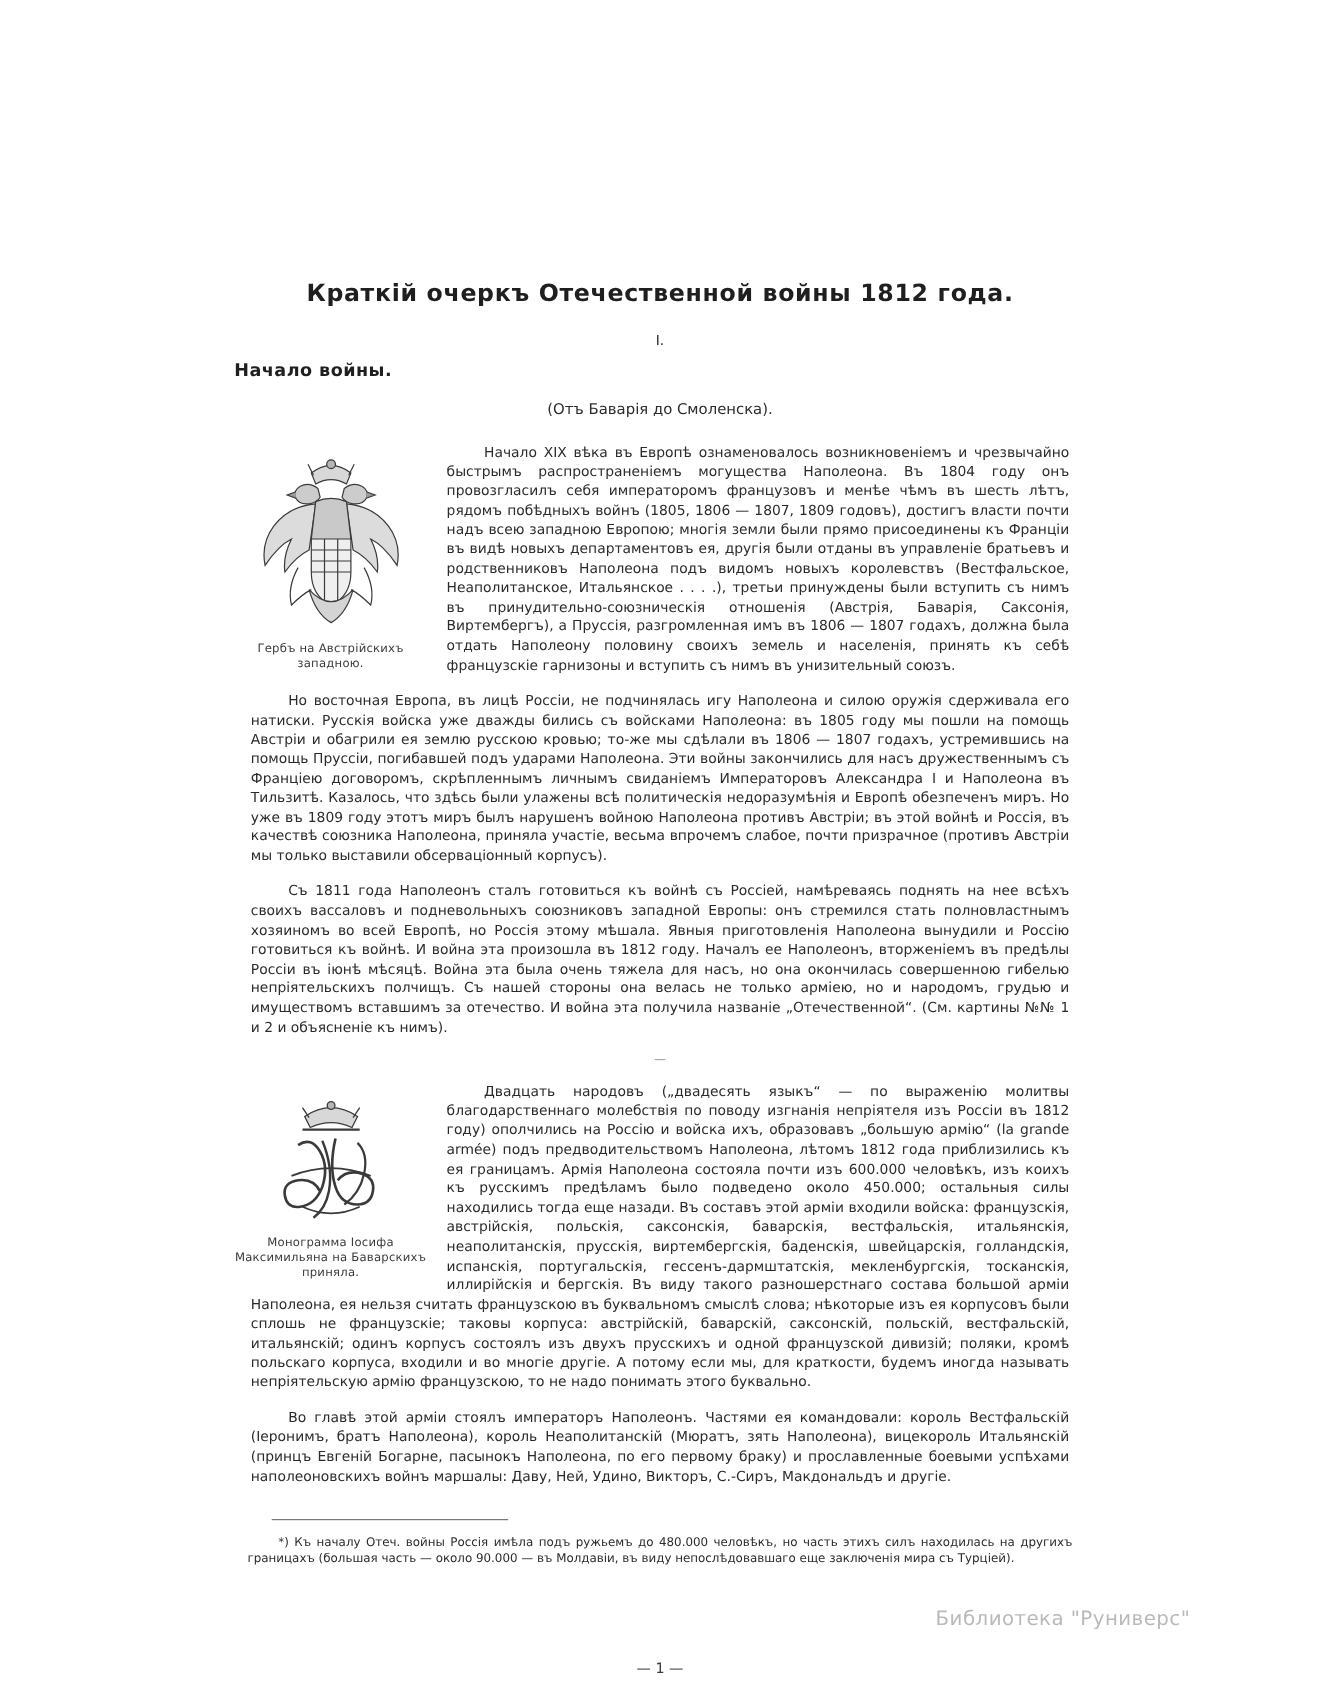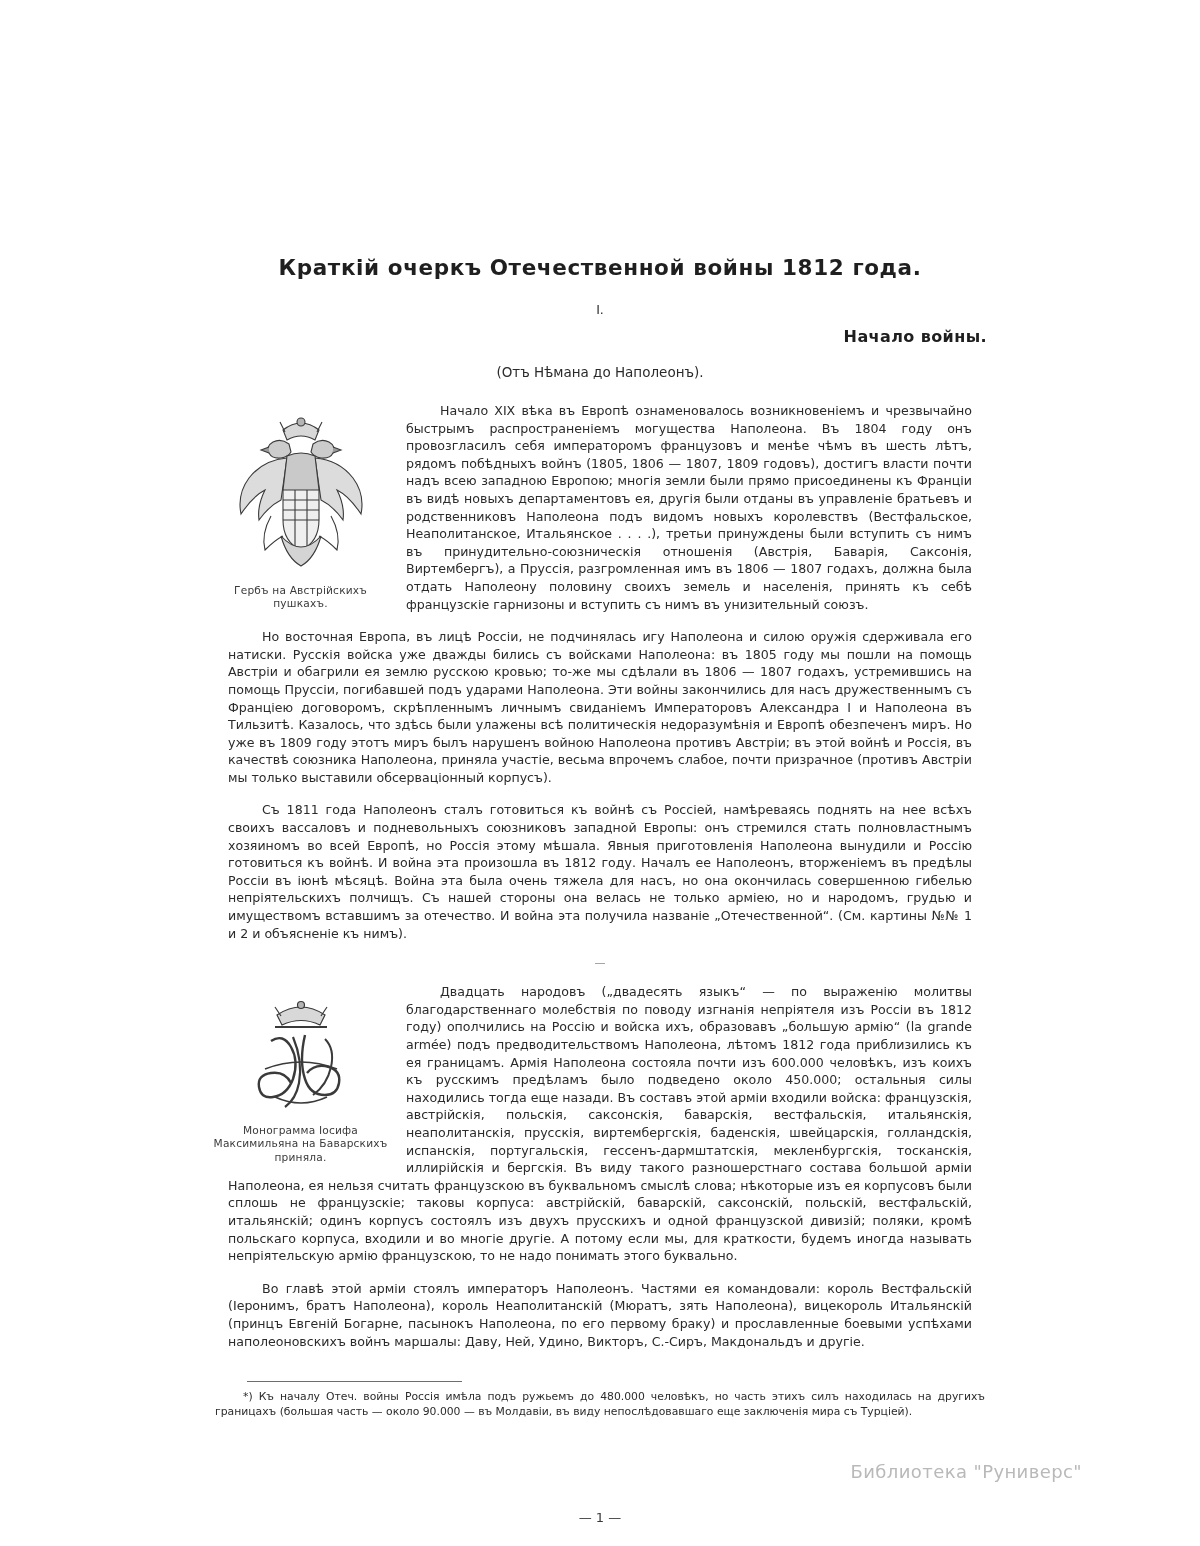--- a/index.html
+++ b/index.html
@@ -35,21 +35,21 @@
     margin: 0 0 22px 0;
     color: #1f1f1f;
   }
   .chapter-num {
     text-align: center;
     font-size: 12.5px;
     margin: 0 0 10px 0;
     color: #2b2b2b;
   }
   h2.subtitle {
-    text-align: right;
+    text-align: left;
     font-size: 16px;
     font-weight: bold;
     margin: 0 0 18px 0;
     letter-spacing: 0.4px;
     color: #1f1f1f;
   }
   .subtitle-note {
     text-align: center;
     font-size: 13.5px;
     margin: 0 0 22px 0;
@@ -100,21 +100,21 @@
   .footnote-rule {
     width: 215px;
     height: 1px;
     background: #6d6d6d;
     margin: 16px 0 7px 34px;
   }
   p.footnote {
     font-size: 10.8px;
     line-height: 15px;
     text-align: justify;
-    margin: 2px;
+    margin: 12px;
     color: #2b2b2b;
     text-indent: 28px;
   }
   .watermark {
     position: absolute;
     right: 118px;
     top: 1461px;
     font-size: 18px;
     color: #b9b9b9;
     letter-spacing: 0.4px;
@@ -140,21 +140,21 @@
 </style>
 </head>
 <body>
 
 <div class="page">
   <div class="content">
 
     <h1 class="title">Краткій очеркъ Отечественной войны 1812 года.</h1>
     <div class="chapter-num">I.</div>
     <h2 class="subtitle">Начало войны.</h2>
-    <div class="subtitle-note">(Отъ Нѣмана до Наполеонъ).</div>
+    <div class="subtitle-note">(Отъ Баварія до Смоленска).</div>
 
     <div class="para-block clearfix">
       <figure class="fig fig-1">
         <div class="fig-img">
           <svg class="eagle-wrap" width="160" height="175" viewBox="0 0 160 175">
             <g fill="none" stroke="#3a3a3a" stroke-width="1.1">
 
               <path d="M62 26 q18 -14 36 0 l-4 10 q-14 -8 -28 0 z" fill="#d8d8d8"></path>
               <circle cx="80" cy="18" r="4" fill="#b5b5b5"></circle>
               <path d="M64 28 l-5 -10 M96 28 l5 -10"></path>
@@ -168,21 +168,21 @@
 
               <path d="M66 52 q14 -6 28 0 l4 34 q-18 10 -36 0 z" fill="#c9c9c9"></path>
               <path d="M62 86 h36 v30 q0 22 -18 30 q-18 -8 -18 -30 z" fill="#efefef"></path>
               <path d="M62 96 h36 M62 106 h36 M62 116 h36 M74 86 v60 M86 86 v60"></path>
 
               <path d="M60 132 q20 22 40 0 q-6 22 -20 30 q-14 -8 -20 -30 z" fill="#d4d4d4"></path>
               <path d="M50 112 q-10 18 -6 34 q10 -10 18 -14 M110 112 q10 18 6 34 q-10 -10 -18 -14"></path>
             </g>
           </svg>
         </div>
-        <figcaption class="fig-caption">Гербъ на Австрійскихъ пушкахъ.</figcaption>
+        <figcaption class="fig-caption">Гербъ на Австрійскихъ западною.</figcaption>
       </figure>
 
       <p class="body-text">Начало XIX вѣка въ Европѣ ознаменовалось возникновеніемъ и чрезвычайно быстрымъ распространеніемъ могущества Наполеона. Въ 1804 году онъ провозгласилъ себя императоромъ французовъ и менѣе чѣмъ въ шесть лѣтъ, рядомъ побѣдныхъ войнъ (1805, 1806 — 1807, 1809 годовъ), достигъ власти почти надъ всею западною Европою; многія земли были прямо присоединены къ Франціи въ видѣ новыхъ департаментовъ ея, другія были отданы въ управленіе братьевъ и родственниковъ Наполеона подъ видомъ новыхъ королевствъ (Вестфальское, Неаполитанское, Итальянское . . . .), третьи принуждены были вступить съ нимъ въ принудительно-союзническія отношенія (Австрія, Баварія, Саксонія, Виртембергъ), а Пруссія, разгромленная имъ въ 1806 — 1807 годахъ, должна была отдать Наполеону половину своихъ земель и населенія, принять къ себѣ французскіе гарнизоны и вступить съ нимъ въ унизительный союзъ.</p>
       <p class="body-text">Но восточная Европа, въ лицѣ Россіи, не подчинялась игу Наполеона и силою оружія сдерживала его натиски. Русскія войска уже дважды бились съ войсками Наполеона: въ 1805 году мы пошли на помощь Австріи и обагрили ея землю русскою кровью; то-же мы сдѣлали въ 1806 — 1807 годахъ, устремившись на помощь Пруссіи, погибавшей подъ ударами Наполеона. Эти войны закончились для насъ дружественнымъ съ Франціею договоромъ, скрѣпленнымъ личнымъ свиданіемъ Императоровъ Александра I и Наполеона въ Тильзитѣ. Казалось, что здѣсь были улажены всѣ политическія недоразумѣнія и Европѣ обезпеченъ миръ. Но уже въ 1809 году этотъ миръ былъ нарушенъ войною Наполеона противъ Австріи; въ этой войнѣ и Россія, въ качествѣ союзника Наполеона, приняла участіе, весьма впрочемъ слабое, почти призрачное (противъ Австріи мы только выставили обсерваціонный корпусъ).</p>
       <p class="body-text">Съ 1811 года Наполеонъ сталъ готовиться къ войнѣ съ Россіей, намѣреваясь поднять на нее всѣхъ своихъ вассаловъ и подневольныхъ союзниковъ западной Европы: онъ стремился стать полновластнымъ хозяиномъ во всей Европѣ, но Россія этому мѣшала. Явныя приготовленія Наполеона вынудили и Россію готовиться къ войнѣ. И война эта произошла въ 1812 году. Началъ ее Наполеонъ, вторженіемъ въ предѣлы Россіи въ іюнѣ мѣсяцѣ. Война эта была очень тяжела для насъ, но она окончилась совершенною гибелью непріятельскихъ полчищъ. Съ нашей стороны она велась не только арміею, но и народомъ, грудью и имуществомъ вставшимъ за отечество. И война эта получила названіе „Отечественной“. (См. картины №№ 1 и 2 и объясненіе къ нимъ).</p>
     </div>
 
     <span class="dash-mark">—</span>
 
     <div class="para-block clearfix">

